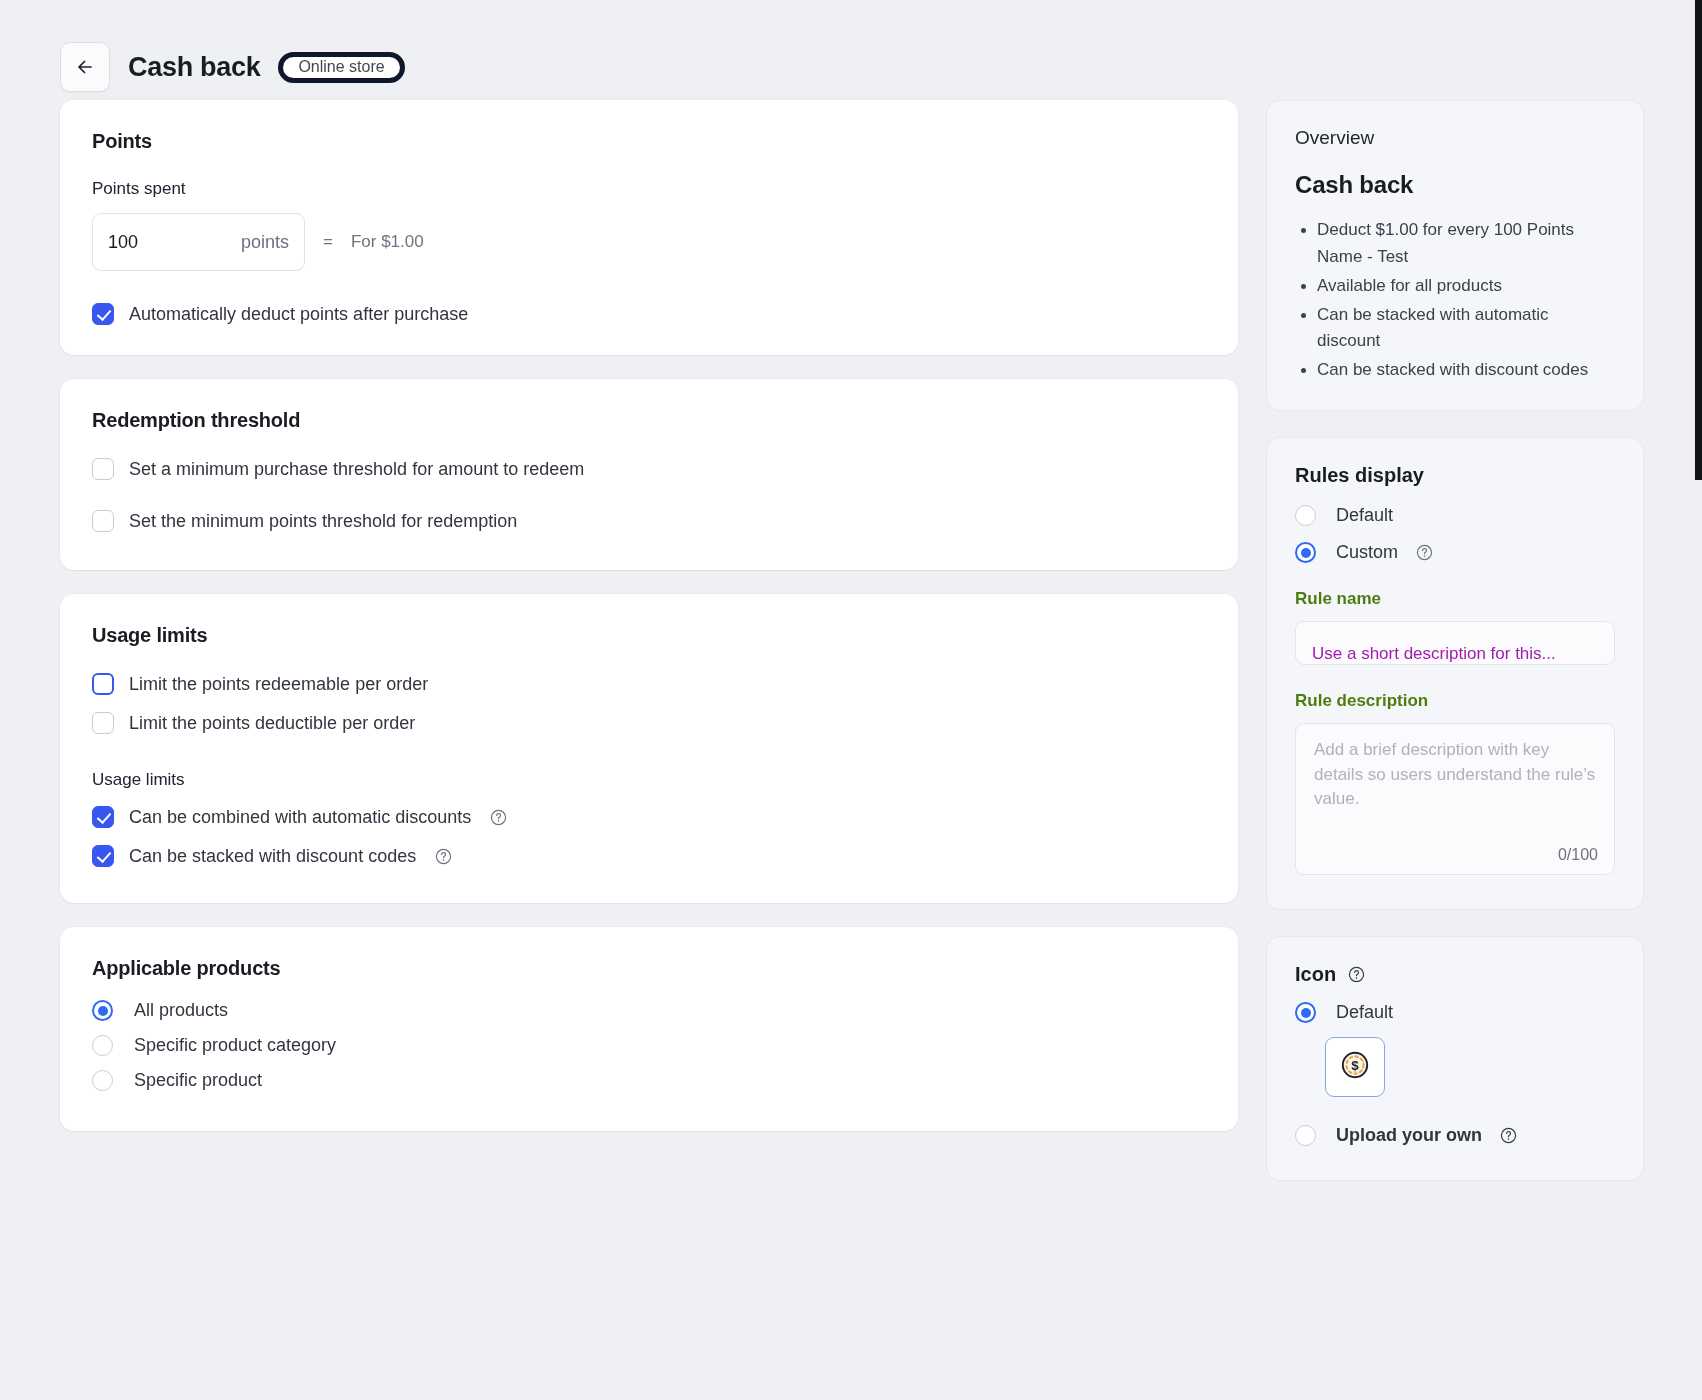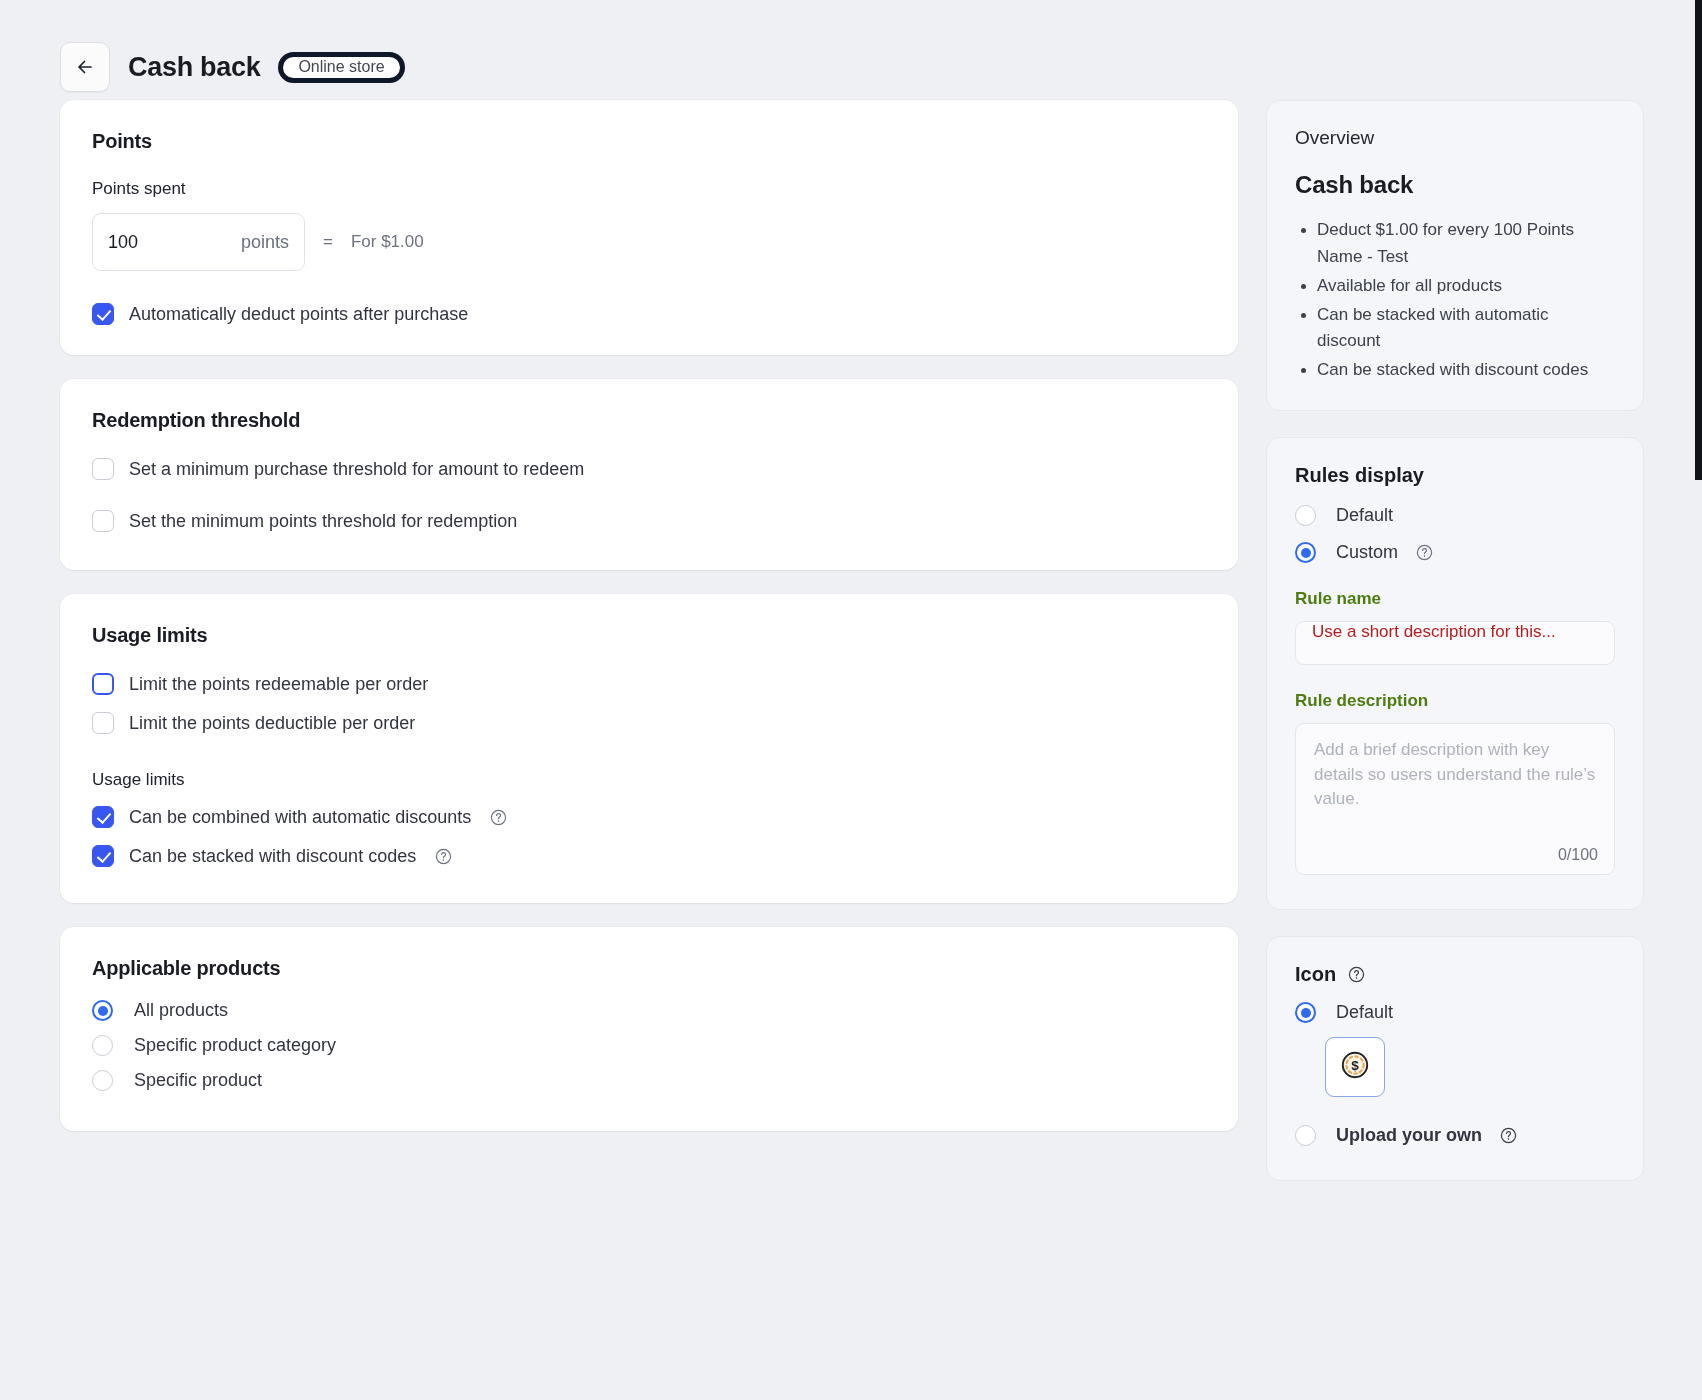--- a/index.html
+++ b/index.html
@@ -214,23 +214,23 @@
   .inp-label {
     font-size: 17px; font-weight: bold; color: #4d7c0f;
     margin: 26px 0 12px 0;
   }
   .text-input {
     width: 100%; height: 44px;
     border: 1px solid #e2e5ea;
     border-radius: 9px;
     background: #fbfbfd;
     padding: 0 16px;
-    display: flex; align-items: flex-start;
+    display: flex; align-items: flex-end;
     font-size: 17px;
-    color: #b91c1c;
+    color: #a21caf;
     cursor: text;
     overflow: hidden;
     white-space: nowrap;
   }
   .textarea {
     width: 100%; height: 152px;
     border: 1px solid #e2e5ea;
     border-radius: 9px;
     background: #fbfbfd;
     padding: 14px 18px 10px 18px;

